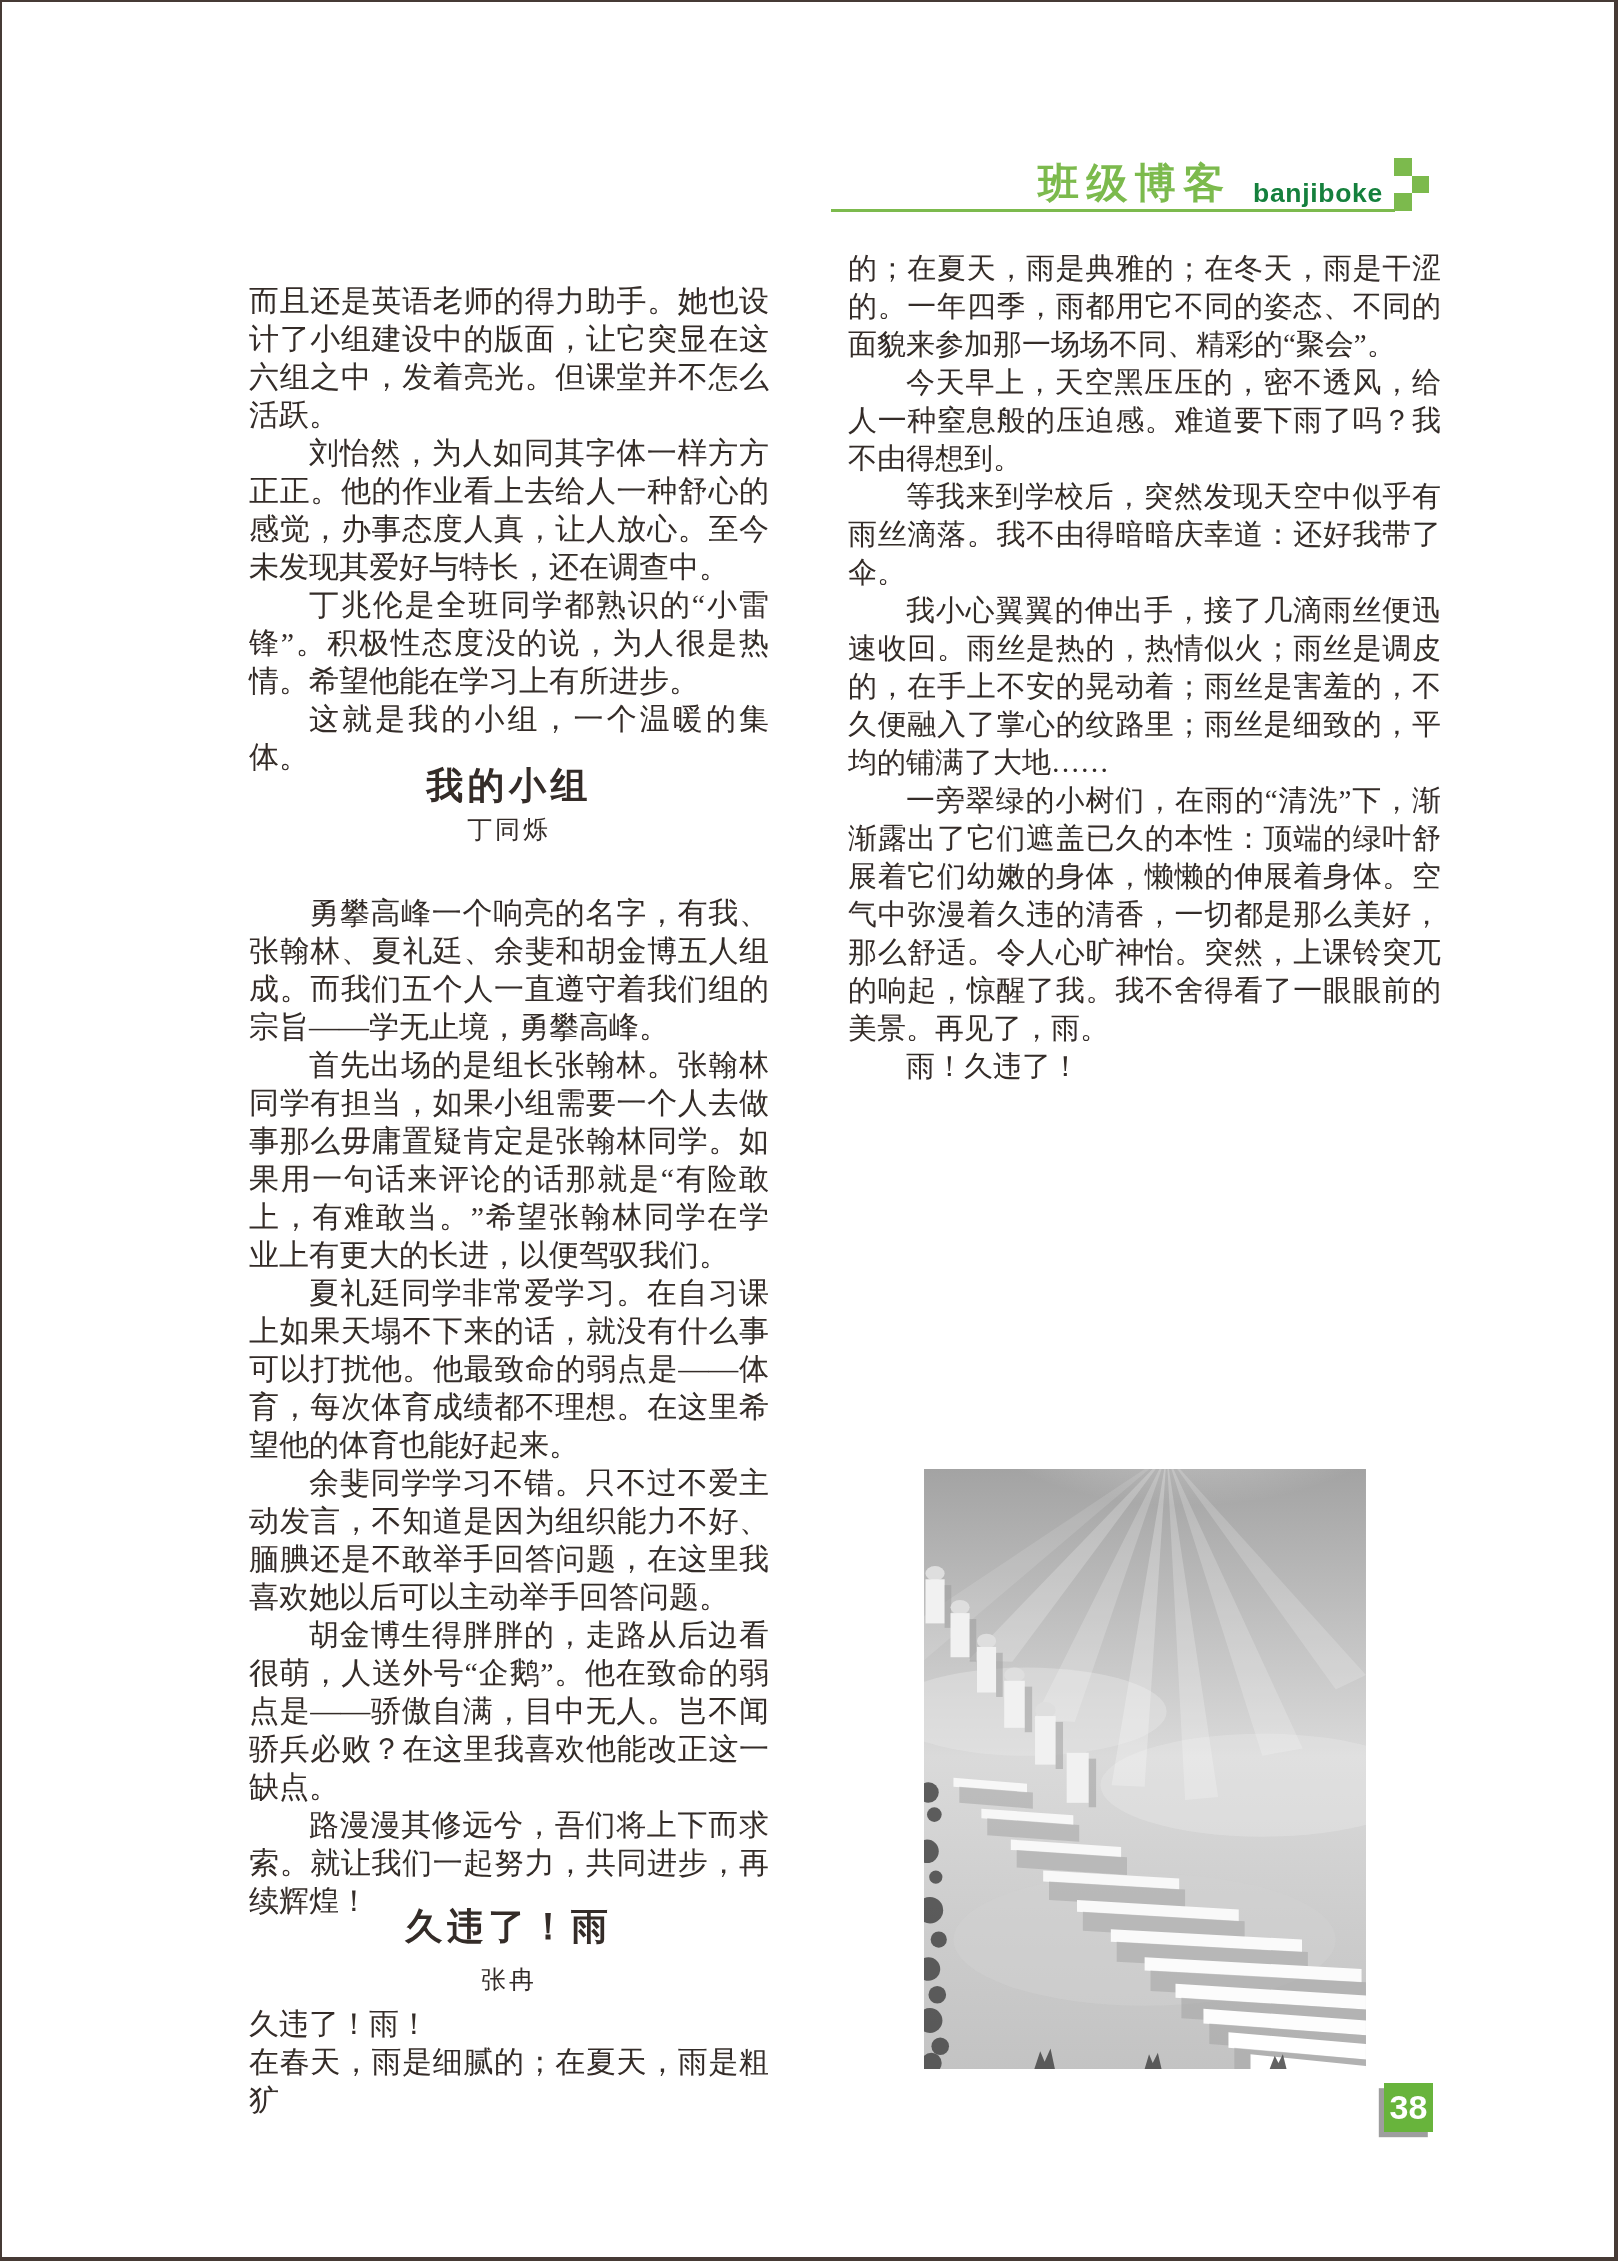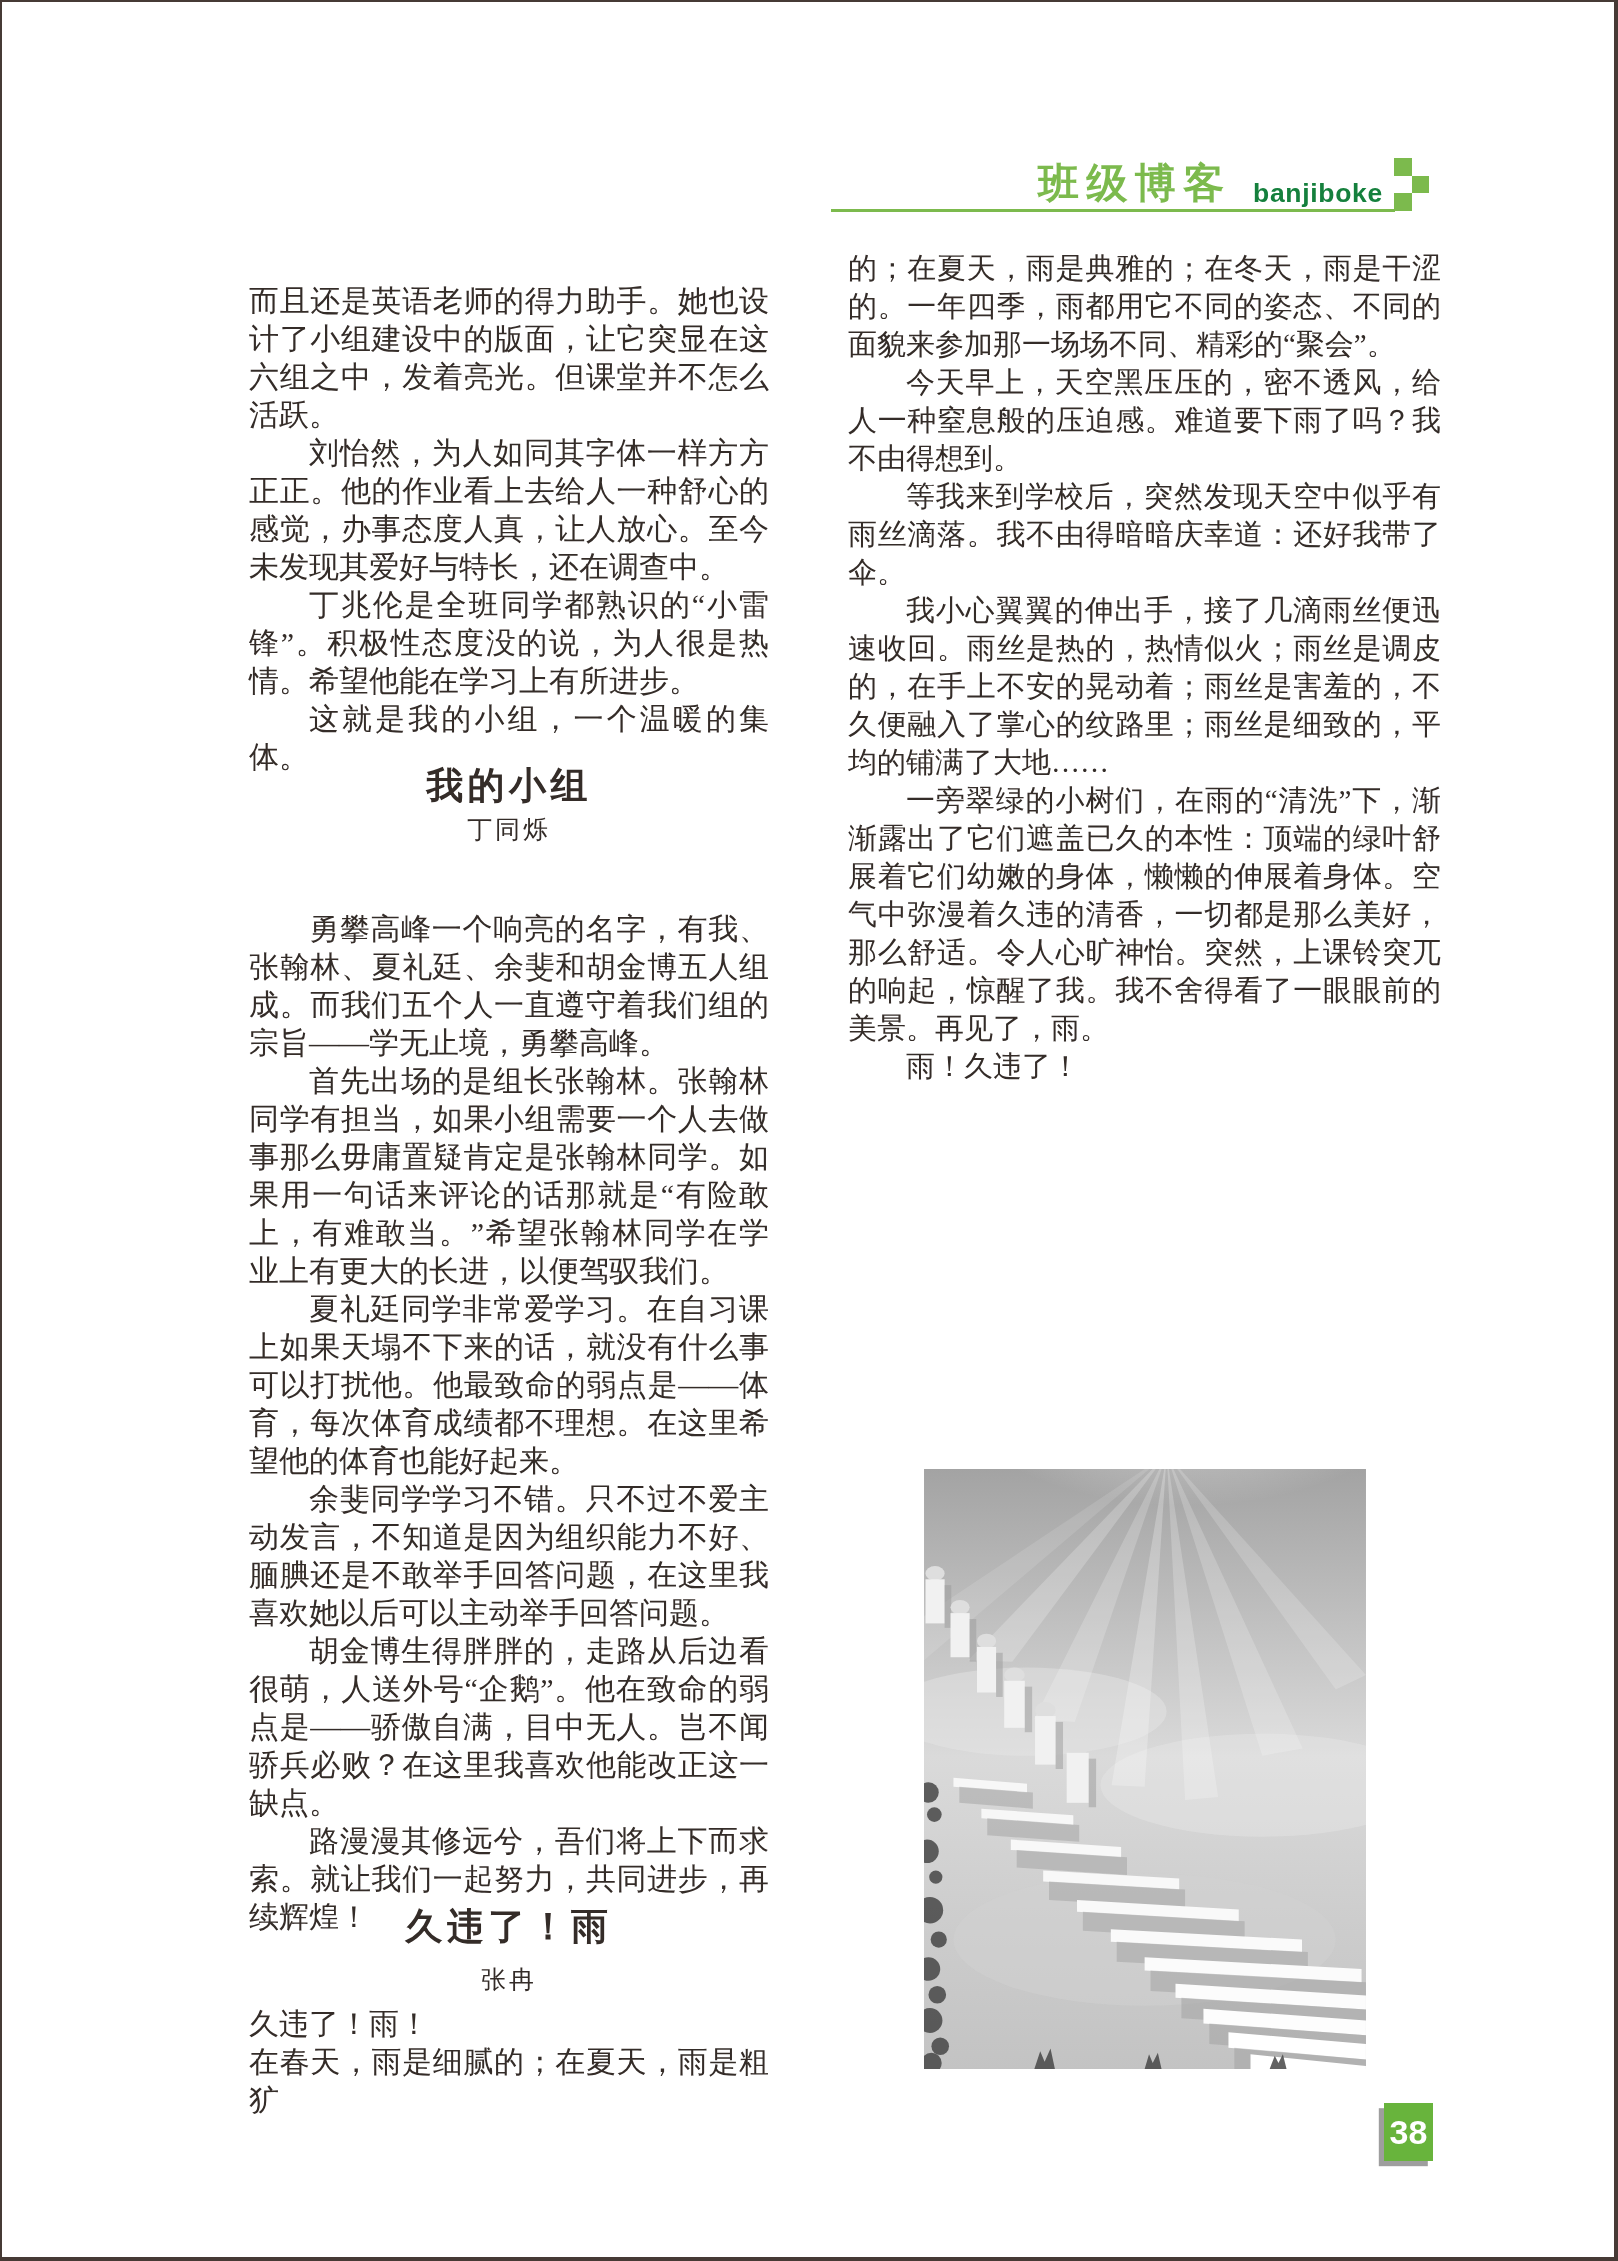--- a/index.html
+++ b/index.html
@@ -47,26 +47,25 @@
     font-size:25px;line-height:31px;letter-spacing:2.9px;
   }
   
   .photo{
     position:absolute;left:922px;top:1467px;width:442px;height:600px;
     overflow:hidden;background:#cccccc;
   }
   .photo svg{display:block;}
   
   .page-badge{
-    position:absolute;left:1382px;top:2081px;width:49px;height:58px;
+    position:absolute;left:1382px;top:2081px;width:49px;height:49px;
     display:flex;align-items:center;justify-content:center;
     font-family:"Liberation Sans","DejaVu Sans",sans-serif;
     font-size:34px;font-weight:bold;color:#ffffff;
     box-shadow:-5.2px 5.2px 0 0 #9e9e9e;
-    margin-top:20px;
   }
 </style>
 </head>
 <body>
 
 <div class="page" style="color: rgb(52, 44, 40);">
 
   <div class="hdr-title" style="color: rgb(124, 186, 77);">班级博客</div>
   <div class="hdr-pinyin" style="color: #15803d;">banjiboke</div>
   <div class="hdr-rule" style="background: rgb(124, 186, 77);"></div>
@@ -78,21 +77,21 @@
 
   <div class="tblock left-col" style="top:252px;margin-top:28px;">
       <p class="para no-indent">而且还是英语老师的得力助手。她也设计了小组建设中的版面，让它突显在这六组之中，发着亮光。但课堂并不怎么活跃。</p>
       <p class="para">刘怡然，为人如同其字体一样方方正正。他的作业看上去给人一种舒心的感觉，办事态度人真，让人放心。至今未发现其爱好与特长，还在调查中。</p>
       <p class="para">丁兆伦是全班同学都熟识的“小雷锋”。积极性态度没的说，为人很是热情。希望他能在学习上有所进步。</p>
       <p class="para">这就是我的小组，一个温暖的集体。</p>
     </div>
 
   <div class="art-title" style="top:762px;">我的小组</div>
   <div class="art-author" style="top:812px;">丁同烁</div>
-  <div class="tblock left-col" style="top:892px;margin-top:16px;">
+  <div class="tblock left-col" style="top:892px;">
       <p class="para">勇攀高峰一个响亮的名字，有我、张翰林、夏礼廷、余斐和胡金博五人组成。而我们五个人一直遵守着我们组的宗旨——学无止境，勇攀高峰。</p>
       <p class="para">首先出场的是组长张翰林。张翰林同学有担当，如果小组需要一个人去做事那么毋庸置疑肯定是张翰林同学。如果用一句话来评论的话那就是“有险敢上，有难敢当。”希望张翰林同学在学业上有更大的长进，以便驾驭我们。</p>
       <p class="para">夏礼廷同学非常爱学习。在自习课上如果天塌不下来的话，就没有什么事可以打扰他。他最致命的弱点是——体育，每次体育成绩都不理想。在这里希望他的体育也能好起来。</p>
       <p class="para">余斐同学学习不错。只不过不爱主动发言，不知道是因为组织能力不好、腼腆还是不敢举手回答问题，在这里我喜欢她以后可以主动举手回答问题。</p>
       <p class="para">胡金博生得胖胖的，走路从后边看很萌，人送外号“企鹅”。他在致命的弱点是——骄傲自满，目中无人。岂不闻骄兵必败？在这里我喜欢他能改正这一缺点。</p>
       <p class="para">路漫漫其修远兮，吾们将上下而求索。就让我们一起努力，共同进步，再续辉煌！</p>
     </div>
 
   <div class="art-title" style="top:1903px;">久违了！雨</div>
   <div class="art-author" style="top:1962px;">张冉</div>

